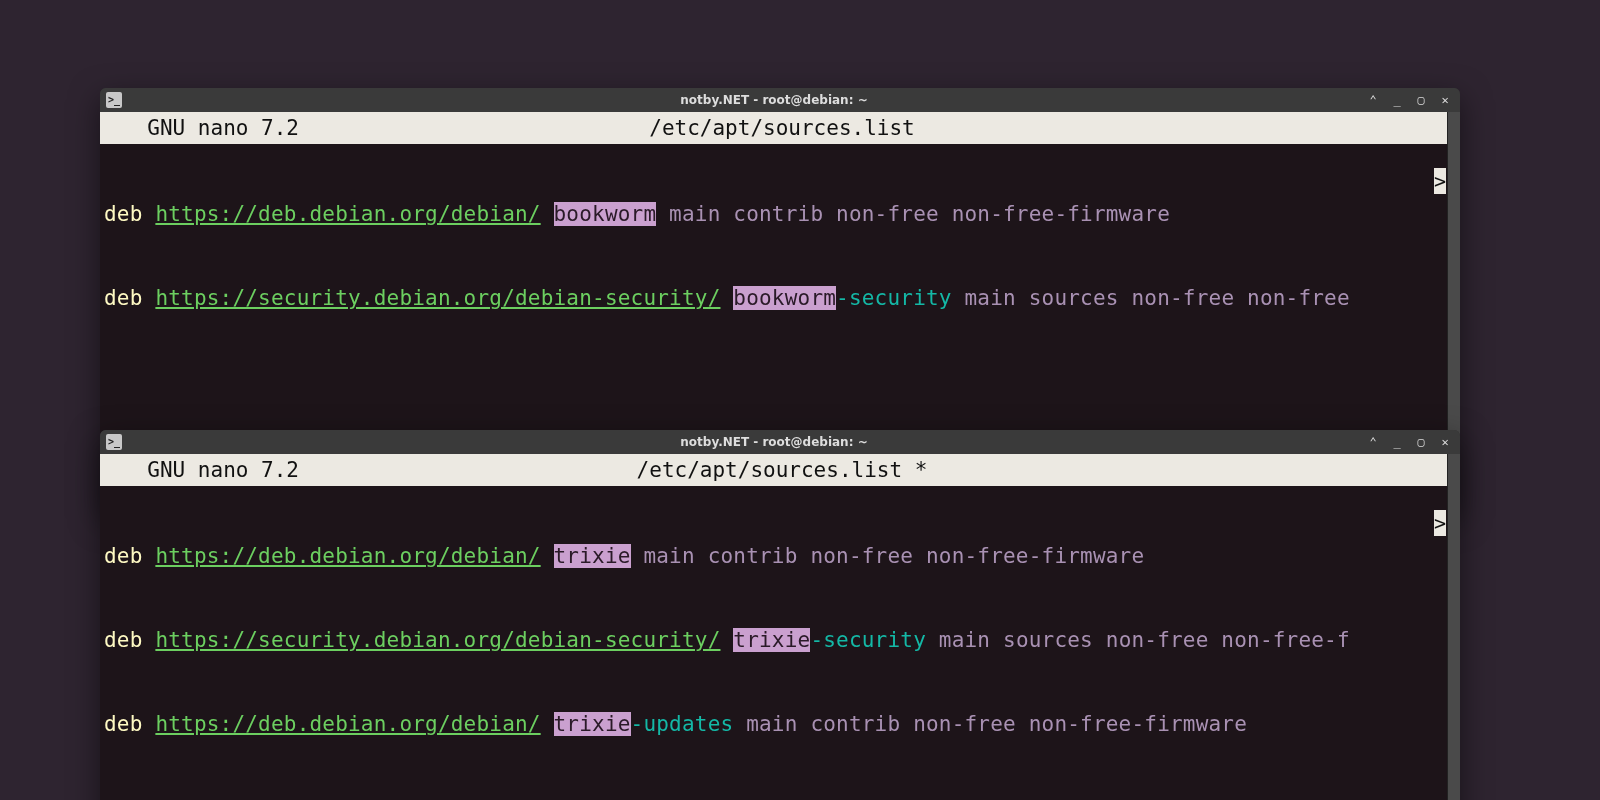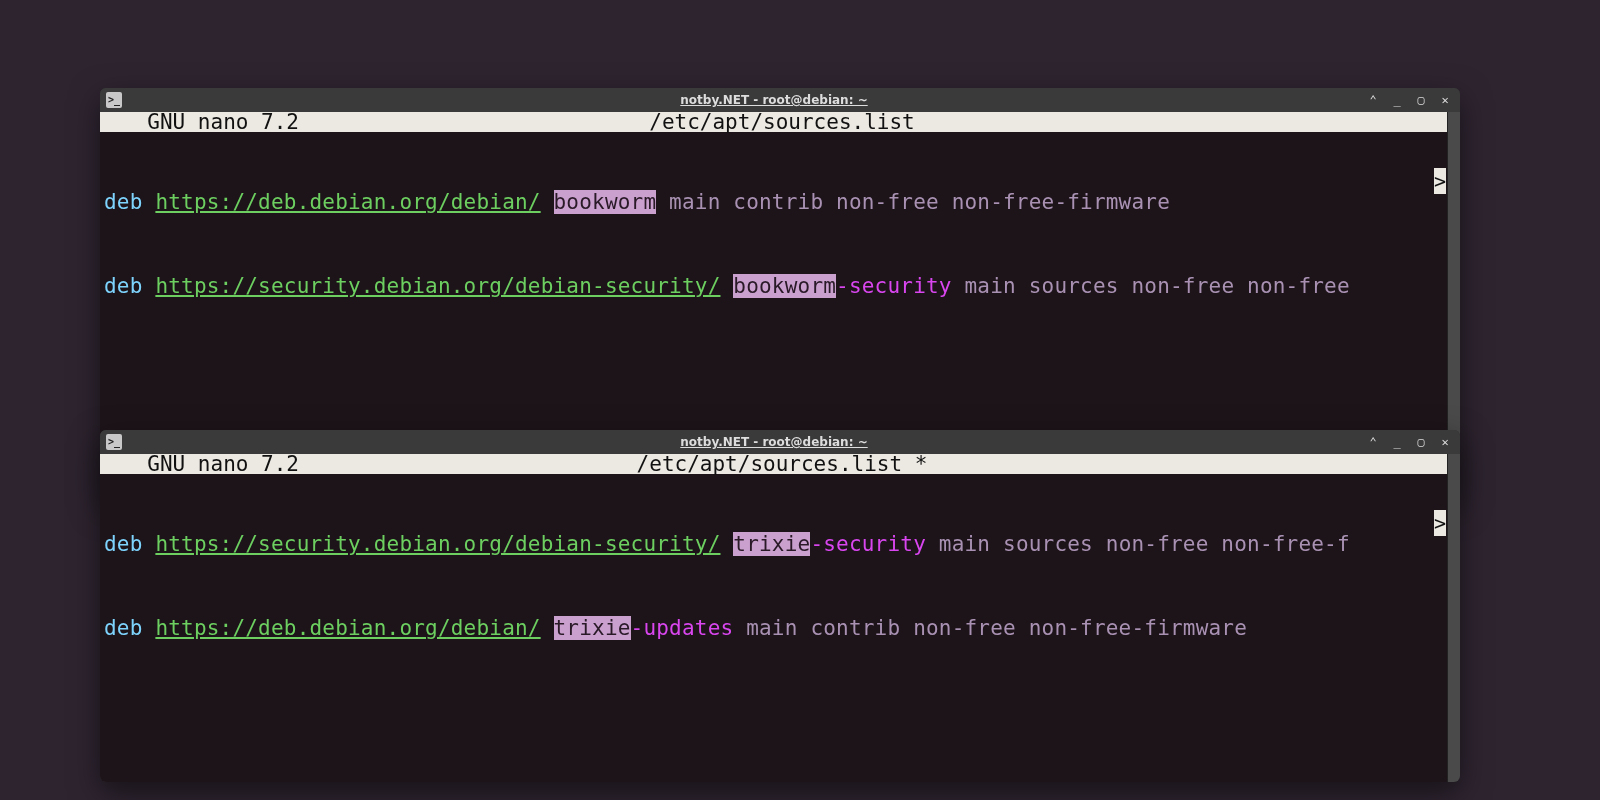--- a/index.html
+++ b/index.html
@@ -54,21 +54,20 @@
     font-weight: bold;
     line-height: 1;
   }
   .titlebar .title {
     position: absolute;
     left: 0; right: 12px;
     text-align: center;
     font-weight: bold;
     pointer-events: none;
     font-family: "DejaVu Sans", sans-serif;
-    text-decoration: underline;
   }
   .titlebar .controls {
     margin-left: auto;
     display: flex;
     gap: 10px;
     padding-right: 8px;
   }
   .titlebar .controls .wbtn {
     width: 14px;
     height: 14px;
@@ -94,36 +93,36 @@
     top: 0;
     width: 12px;
     height: 100%;
     background: #4a4a4a;
     border-left: 1px solid #222;
   }
   .nano-header {
     background: #ece9e2;
     color: #111;
     display: flex;
-    height: 20px;
+    height: 32px;
     align-items: center;
   }
   .nano-header .app-name { padding-left: 22px; white-space: pre; }
   .nano-header .file-name { position:absolute; left:4px; right:0; text-align:center; pointer-events:none; white-space: pre;}
   .content {
     padding: 0px 0 0 4px;
     min-height: 123px;
     white-space: pre;
     color: #b8aec0;
     letter-spacing: 0.2px;
   }
   .line { height: 28px; }
-  .kw-deb  { color: #7dd3fc; }           
+  .kw-deb  { color: #fef9c3; }           
   .kw-url  { color: #6ccf60; text-decoration: underline; }            
-  .kw-rel  { color: #d946ef; }              
+  .kw-rel  { color: #14b8a6; }              
   .kw-comp { color: #a991b3; margin-top: 48px; }            
   .hl { background: #caa0cf; color: #2a1a28; text-align: center; } 
 
   .overflow-mark {
     position: absolute;
     right: 14px;
     background: #ece9e2;
     color: #111;
     width: 12px;
     height: 26px;
@@ -214,20 +213,21 @@
         <span class="wbtn">✕</span>
       </span>
     </div>
     <div class="editor">
       <div class="scrollbar"></div>
       <div class="nano-header">
         <span class="app-name">  GNU nano 7.2</span>
         <span class="file-name">/etc/apt/sources.list *</span>
       </div>
       <div class="content">
+        <div class="line"><span class="kw-deb">deb</span> <span class="kw-url">https://deb.debian.org/debian/</span> <span class="hl">trixie</span><span class="kw-rel"></span><span class="kw-comp"> main contrib non-free non-free-firmware</span></div>
         <div class="line"><span class="kw-deb">deb</span> <span class="kw-url">https://security.debian.org/debian-security/</span> <span class="hl">trixie</span><span class="kw-rel">-security</span><span class="kw-comp"> main sources non-free non-free-f</span><span class="overflow-mark" style="top:56px">&gt;</span></div>
         <div class="line"><span class="kw-deb">deb</span> <span class="kw-url">https://deb.debian.org/debian/</span> <span class="hl">trixie</span><span class="kw-rel">-updates</span><span class="kw-comp"> main contrib non-free non-free-firmware</span></div>
         <div class="line"></div>
       </div>
 
     </div>
   </div>
 
 </div>
 

